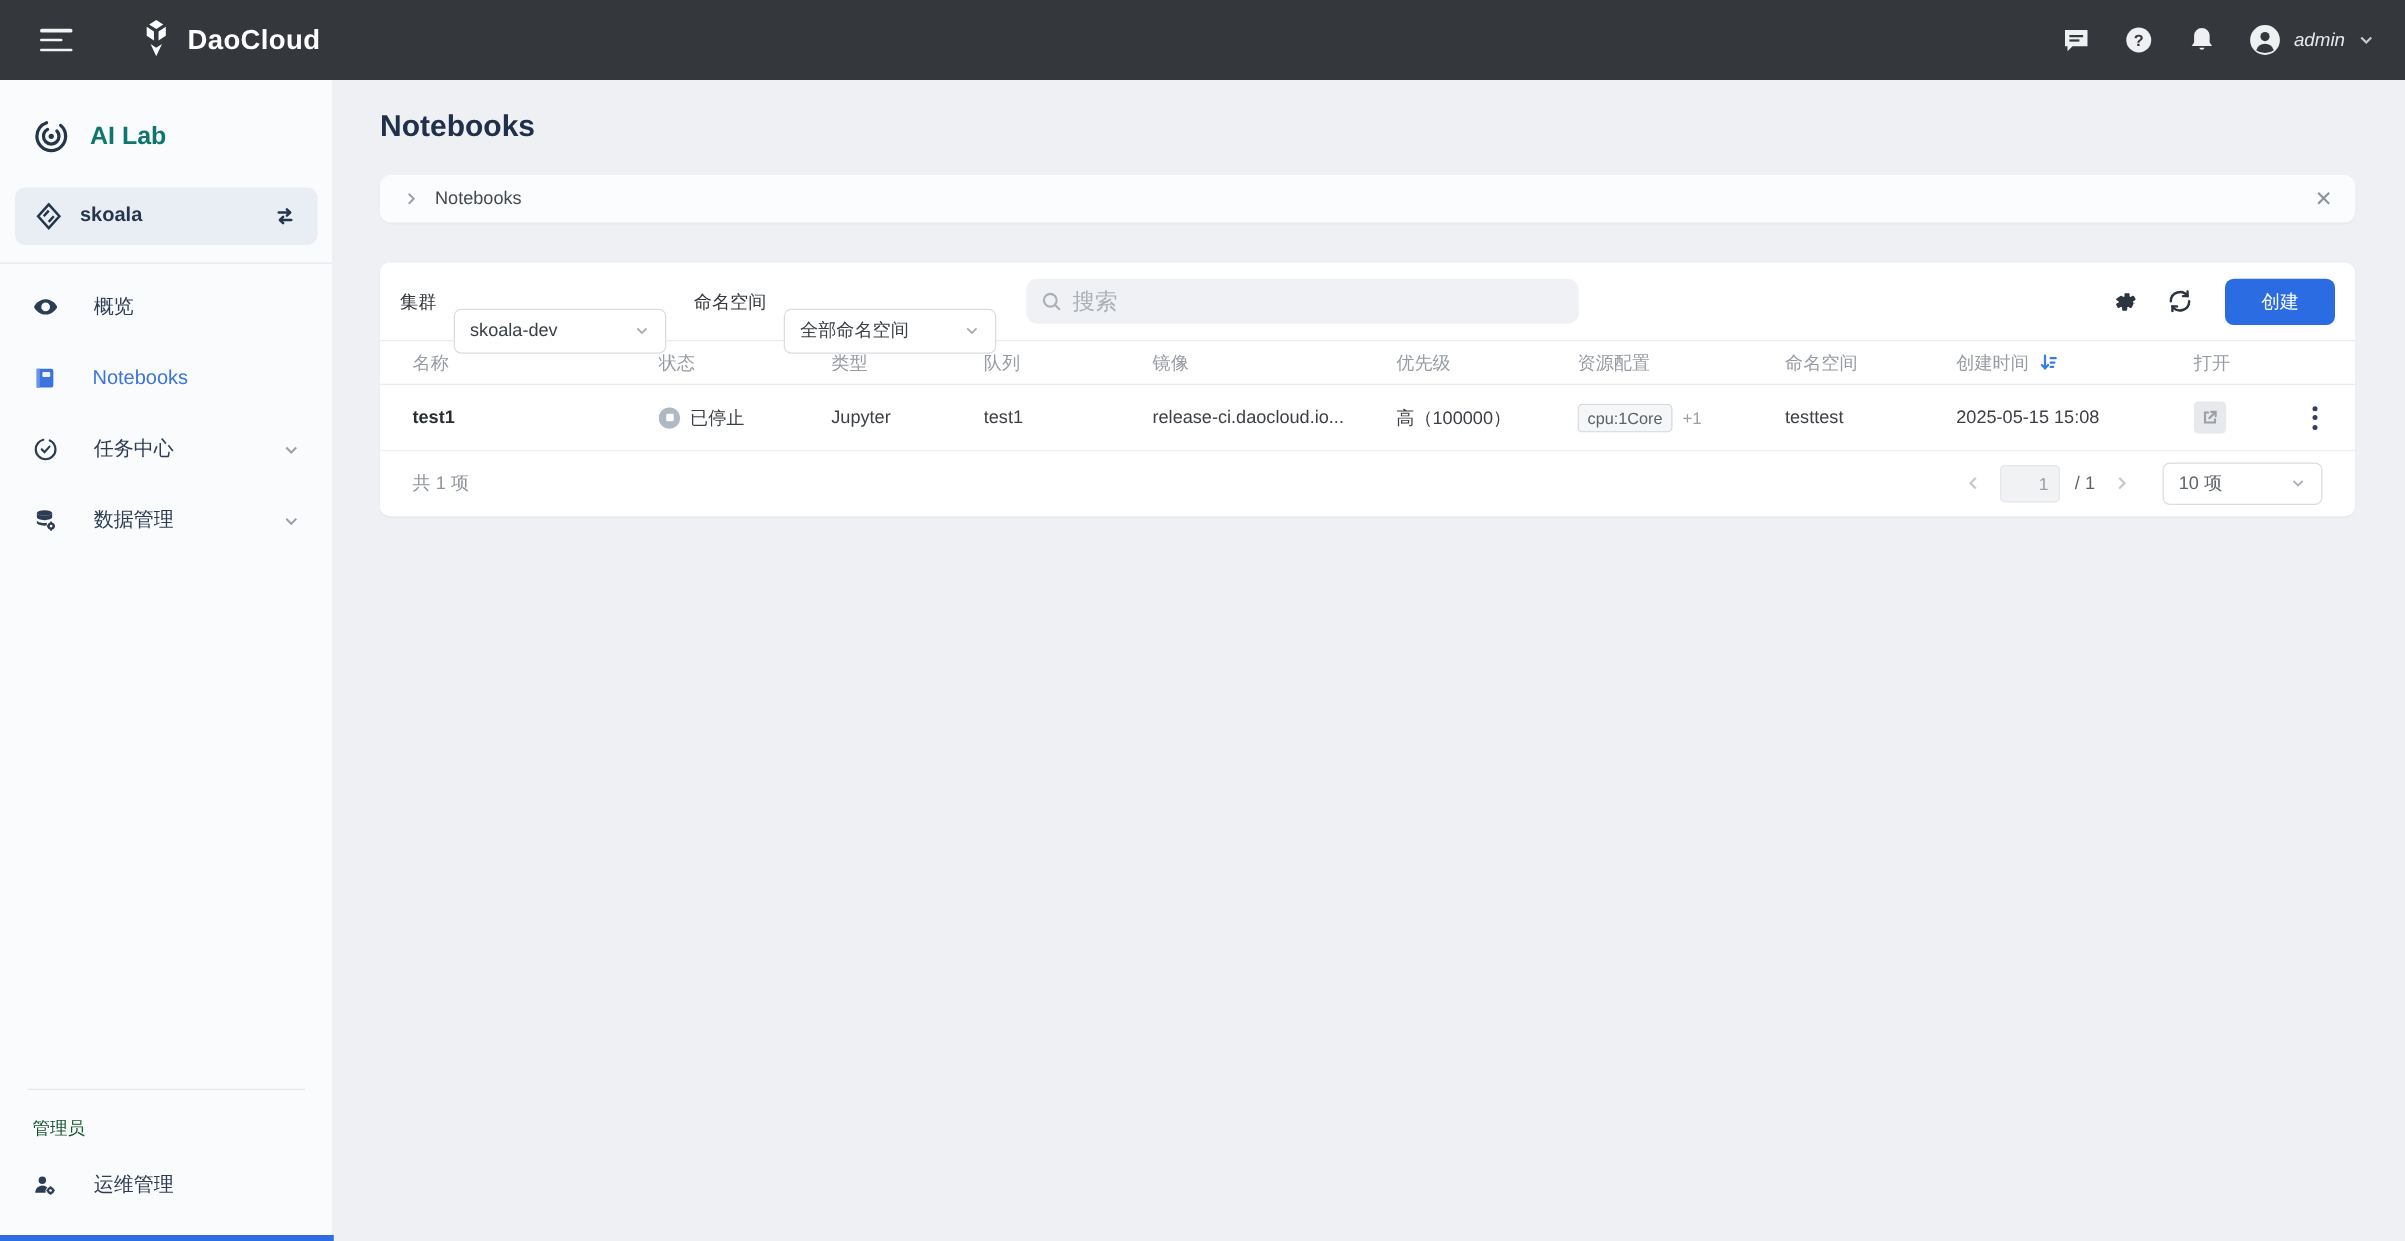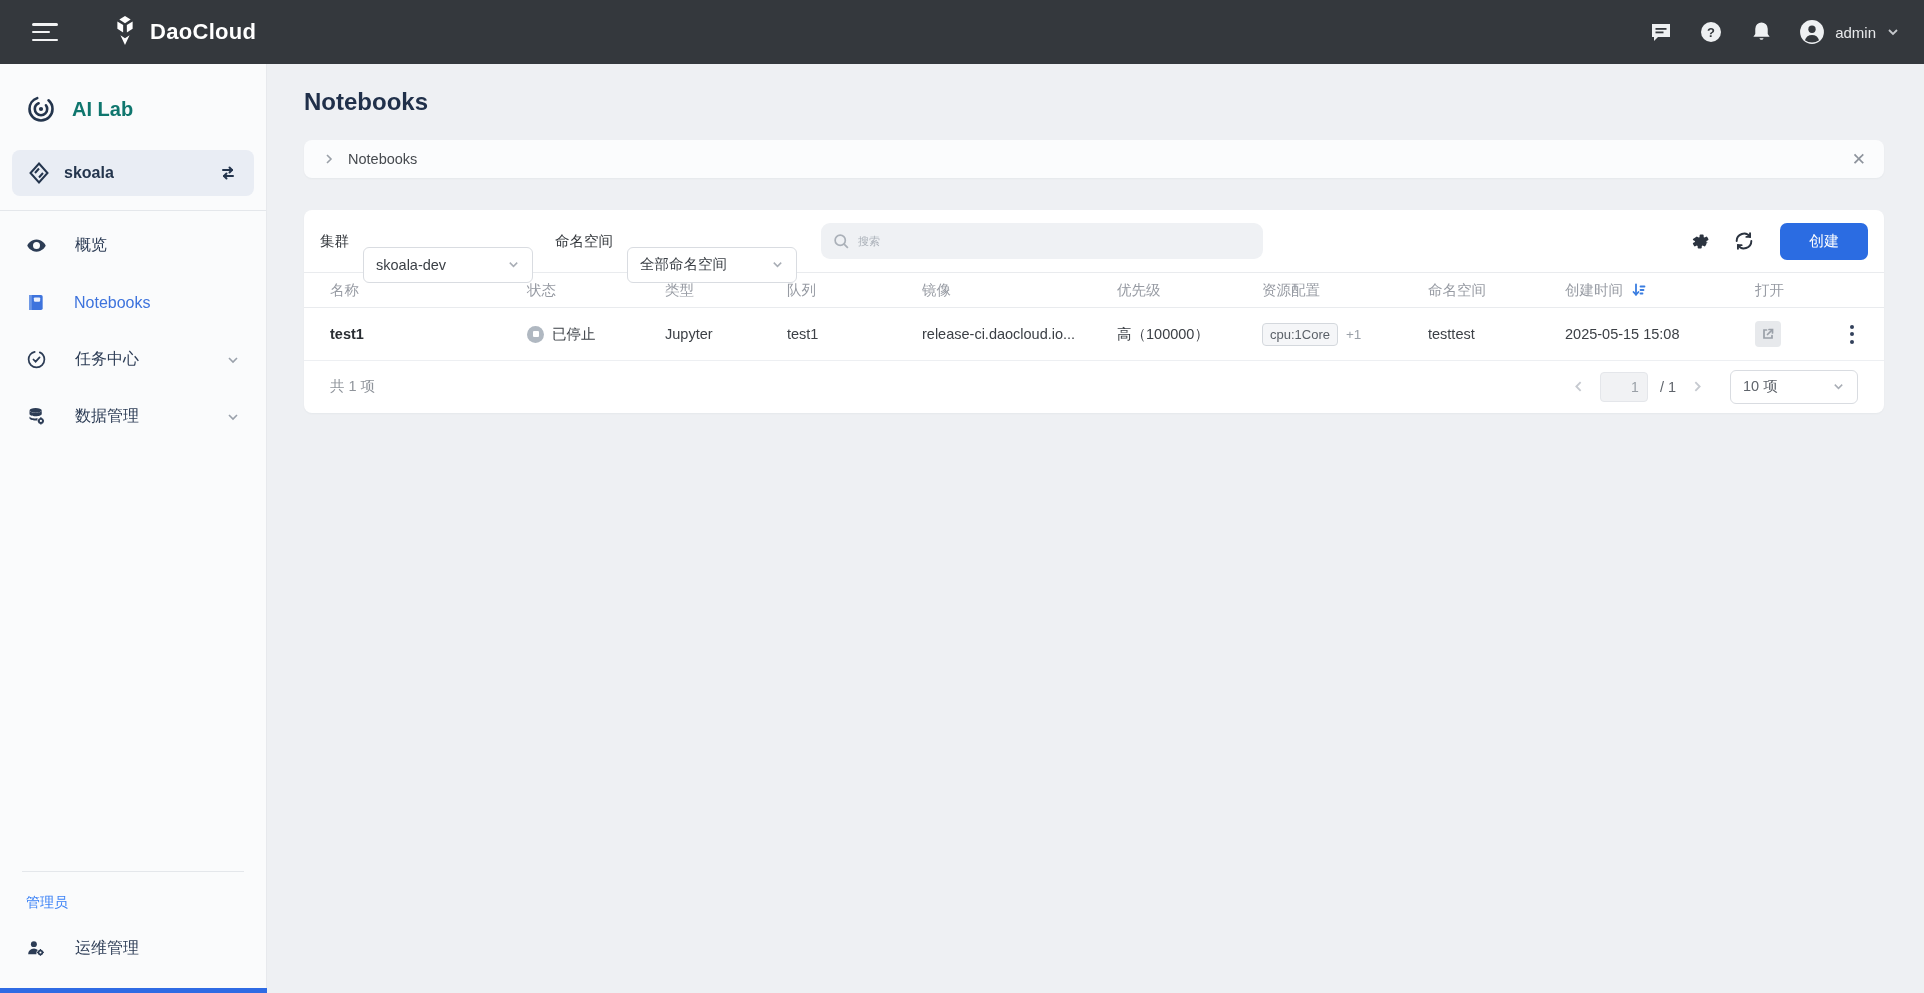--- a/index.html
+++ b/index.html
@@ -10,41 +10,41 @@
   .topbar { position:absolute; left:0; top:0; width:1924px; height:64px;
     background:#34383d; display:flex; align-items:center; padding:0 24px; z-index:20; }
   .burger { width:26px; height:18px; display:flex; flex-direction:column;
     justify-content:space-between; cursor:pointer; margin-left:8px; }
   .burger span { display:block; height:2.5px; background:#f2f3f4; border-radius:2px; }
   .burger span:nth-child(2){ width:70%; }
   .brand { display:flex; align-items:center; gap:10px; margin-left:52px; }
   .brand-name { color:#fff; font-size:22px; font-weight:bold; letter-spacing:.3px; }
   .top-right { margin-left:auto; display:flex; align-items:center; gap:26px; }
   .top-ic { width:24px; height:24px; display:flex; align-items:center; justify-content:center; cursor:pointer; }
-  .user-chip { display:flex; align-items:center; gap:10px; cursor:pointer; }
+  .user-chip { display:flex; align-items:center; gap:10px; cursor:pointer;font-style:italic; }
   .user-name { color:#e7e9eb; font-size:15px; }
 
   
   .sidebar { position:absolute; left:0; top:64px; width:267px; height:929px;
     background:#fafbfc; border-right:1px solid #e7e9ed; z-index:10; }
   .product { display:flex; align-items:center; gap:16px; padding:30px 26px 22px 26px; cursor:pointer; }
   .product-label { font-size:20px; font-weight:600; color:#0f766e; }
   .workspace { margin:4px 12px 0 12px; height:46px; background:#e9edf4; border-radius:8px;
     display:flex; align-items:center; gap:14px; padding:0 16px; cursor:pointer; }
   .workspace-label { font-size:16px; font-weight:bold; color:#24354d; flex:1; }
   .side-divider { height:1px; background:#e4e7eb; margin:14px 0 6px 0; }
   .nav-item { height:57px; display:flex; align-items:center; gap:28px; padding:0 26px;
     cursor:pointer; color:#2c3c55; }
   .nav-item .nav-label { font-size:16px; }
   .nav-item.active { color:#3d73dd; }
   .nav-item.active .nav-label { color:#3d73dd; }
   .nav-caret { margin-left:auto; color:#9aa1ab; display:flex; }
   .sidebar-bottom { position:absolute; left:0; bottom:5px; width:100%; }
   .bottom-divider { height:1px; background:#e4e7eb; margin:0 22px; }
-  .admin-label { color:#3b82f6; font-size:14px; padding:22px 26px 10px 26px; }
+  .admin-label { color:#14532d; font-size:14px; padding:22px 26px 10px 26px; }
   .accent-strip { position:absolute; left:0; bottom:0; width:267px; height:5px; background:#2f6be4; z-index:12; }
 
   
   .main { position:absolute; left:267px; top:64px; width:1657px; height:929px; }
   .page-title { position:absolute; left:37px; top:24px; font-size:24px; font-weight:bold; color:#20304a; }
   .crumb-bar { position:absolute; left:37px; top:76px; width:1580px; height:38px;
     background:#fbfcfd; border-radius:8px; display:flex; align-items:center;
     padding:0 18px; box-shadow:0 1px 2px rgba(30,40,60,.04); }
   .crumb-chev { color:#9aa0a8; display:flex; margin-right:12px; }
   .crumb-text { font-size:14.5px; color:#45494e; cursor:pointer; }
@@ -57,21 +57,21 @@
   .filter-row { display:flex; align-items:center; height:62px; padding:0 16px; gap:12px; }
   .f-label { font-size:14.5px; color:#34383d; margin-right:2px; }
   .select-box { height:36px; background:#fff; border:1px solid #d9dce1; border-radius:6px;
     display:flex; align-items:center; padding:0 12px; cursor:pointer;margin-top:47px; }
   .select-box.cluster { width:170px; }
   .select-box.namespace { width:170px; margin-right:6px; }
   .select-value { font-size:14.5px; color:#3a3f45; flex:1; }
   .select-caret { color:#a8adb5; display:flex; }
   .search-box { width:442px; height:36px; background:#eff1f4; border-radius:9px;
     display:flex; align-items:center; padding:0 12px; gap:8px; margin-left:6px; }
-  .search-box input { border:none; outline:none; background:transparent; font-size:11px;
+  .search-box input { border:none; outline:none; background:transparent; font-size:18px;
     color:#3a3f45; width:100%; font-family:Liberation Serif, serif; }
   .search-box input::placeholder { color:#aab0b8; }
   .tool-group { margin-left:auto; display:flex; align-items:center; gap:20px; }
   .tool-btn { width:24px; height:24px; display:flex; align-items:center; justify-content:center;
     color:#2c3440; cursor:pointer; }
   .create-btn { width:88px; height:37px; background:#2b6ce2; color:#fff; border:none;
     border-radius:7px; font-size:15px; cursor:pointer; font-family:inherit; margin-left:4px; }
 
   
   .tgrid { display:grid; grid-template-columns:197px 138px 122px 135px 195px 145px 166px 137px 190px 85px 1fr;

